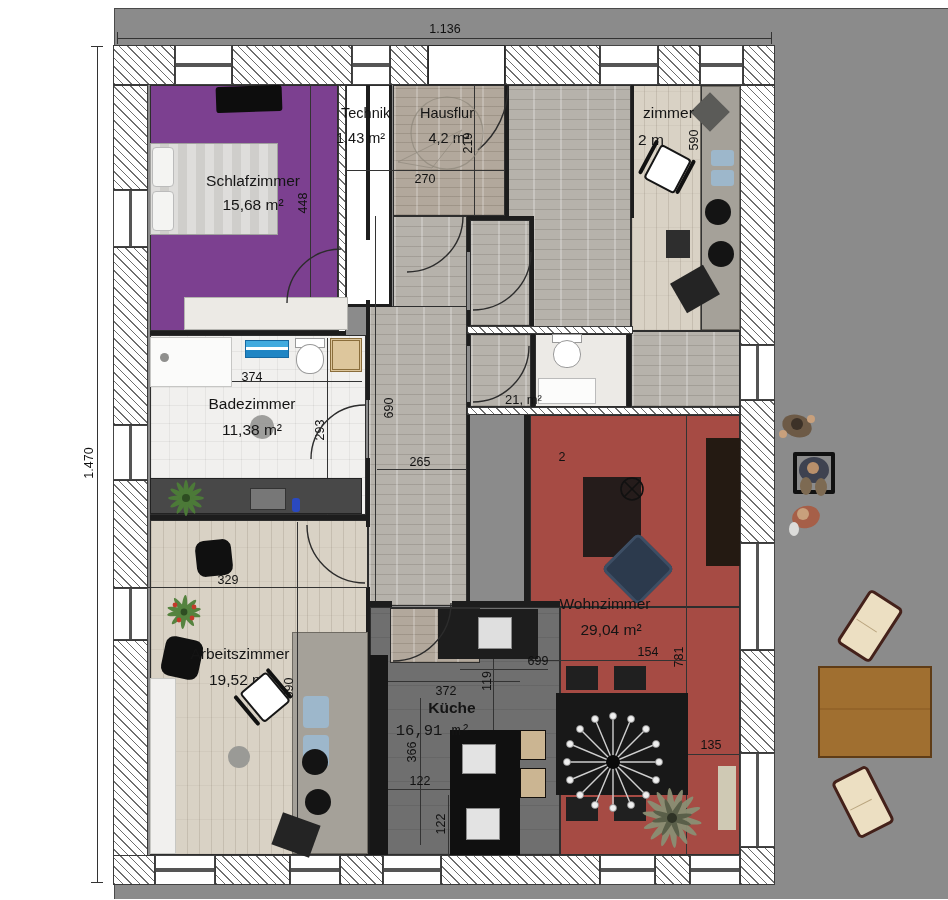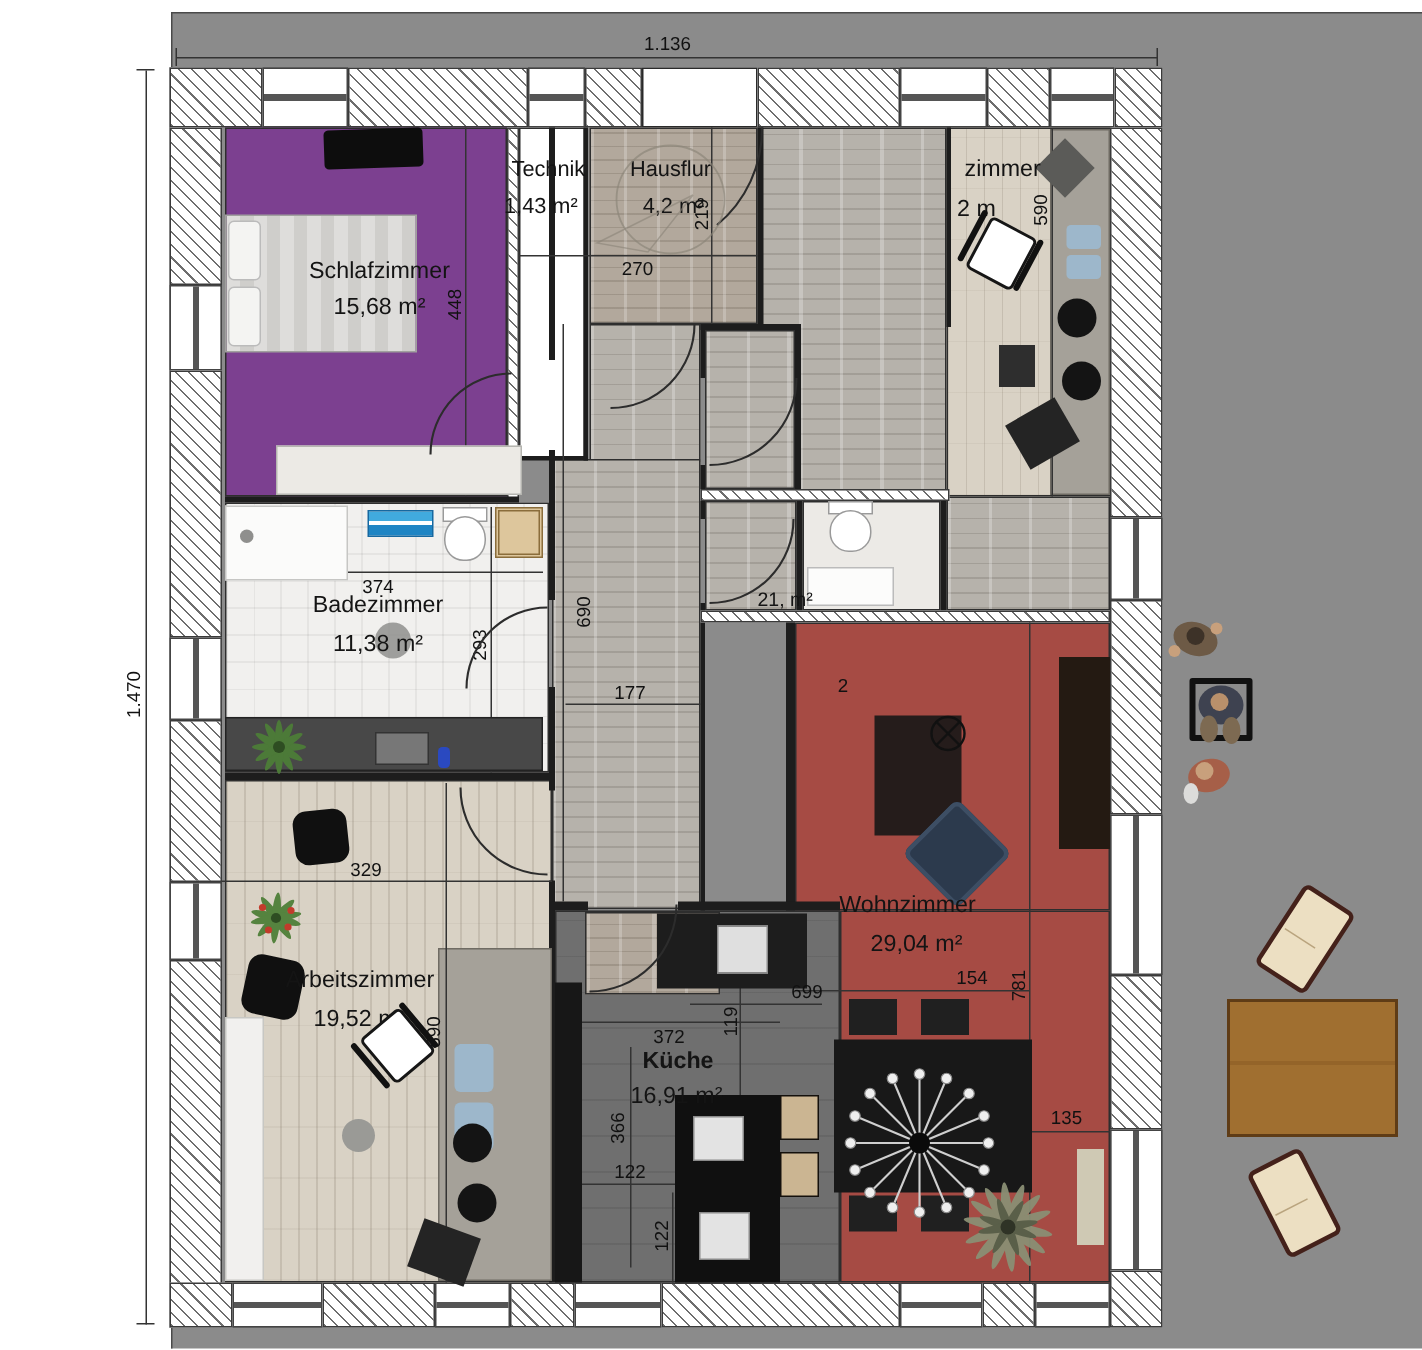--- a/index.html
+++ b/index.html
@@ -264,34 +264,34 @@
   <div class="rname" style="left:447px;top:105px;font-size:14.5px;">Hausflur</div>
   <div class="rarea" style="left:449px;top:130px;font-size:14.5px;">4,2 m²</div>
   <div class="rname la" style="left:643px;top:104px;">zimmer</div>
   <div class="rarea la" style="left:638px;top:131px;">2 m</div>
   <div class="rname" style="left:252px;top:395px;">Badezimmer</div>
   <div class="rarea" style="left:252px;top:421px;">11,38 m²</div>
   <div class="rarea la" style="left:505px;top:392px;font-size:13px;">21, m²</div>
   <div class="rname" style="left:240px;top:645px;">Arbeitszimmer</div>
   <div class="rarea" style="left:237px;top:671px;">19,52 m</div>
   <div class="rname" style="left:452px;top:699px;font-weight:bold;">Küche</div>
-  <div class="rarea" style="left:451px;top:722px;">16,91 m²</div>
+  <div class="rarea" style="left:433px;top:722px;font-family:Liberation Mono, monospace;">16,91 m²</div>
   <div class="rname" style="left:605px;top:595px;">Wohnzimmer</div>
   <div class="rarea" style="left:611px;top:621px;">29,04 m²</div>
   <div class="dhl" style="left:562px;top:450px;">2</div>
 
   <div class="dvl" style="left:303px;top:203px;">448</div>
   <div class="dhl" style="left:425px;top:172px;">270</div>
   <div class="dvl" style="left:468px;top:143px;">219</div>
   <div class="dvl" style="left:694px;top:140px;">590</div>
-  <div class="dhl" style="left:252px;top:384px;">374</div>
+  <div class="dhl" style="left:252px;top:370px;">374</div>
   <div class="dvl" style="left:320px;top:430px;">293</div>
   <div class="dvl" style="left:389px;top:408px;">690</div>
-  <div class="dhl" style="left:420px;top:455px;">177</div>
-  <div class="dhl" style="left:244px;top:573px;">329</div>
+  <div class="dhl" style="left:420px;top:455px;">265</div>
+  <div class="dhl" style="left:228px;top:573px;">329</div>
   <div class="dvl" style="left:289px;top:688px;">590</div>
   <div class="dvl" style="left:679px;top:657px;">781</div>
   <div class="dhl" style="left:648px;top:645px;">154</div>
   <div class="dhl" style="left:538px;top:654px;">699</div>
   <div class="dhl" style="left:711px;top:738px;">135</div>
   <div class="dhl" style="left:446px;top:684px;">372</div>
   <div class="dvl" style="left:487px;top:681px;">119</div>
   <div class="dvl" style="left:412px;top:752px;">366</div>
   <div class="dhl" style="left:420px;top:774px;">122</div>
   <div class="dvl" style="left:441px;top:824px;">122</div>

